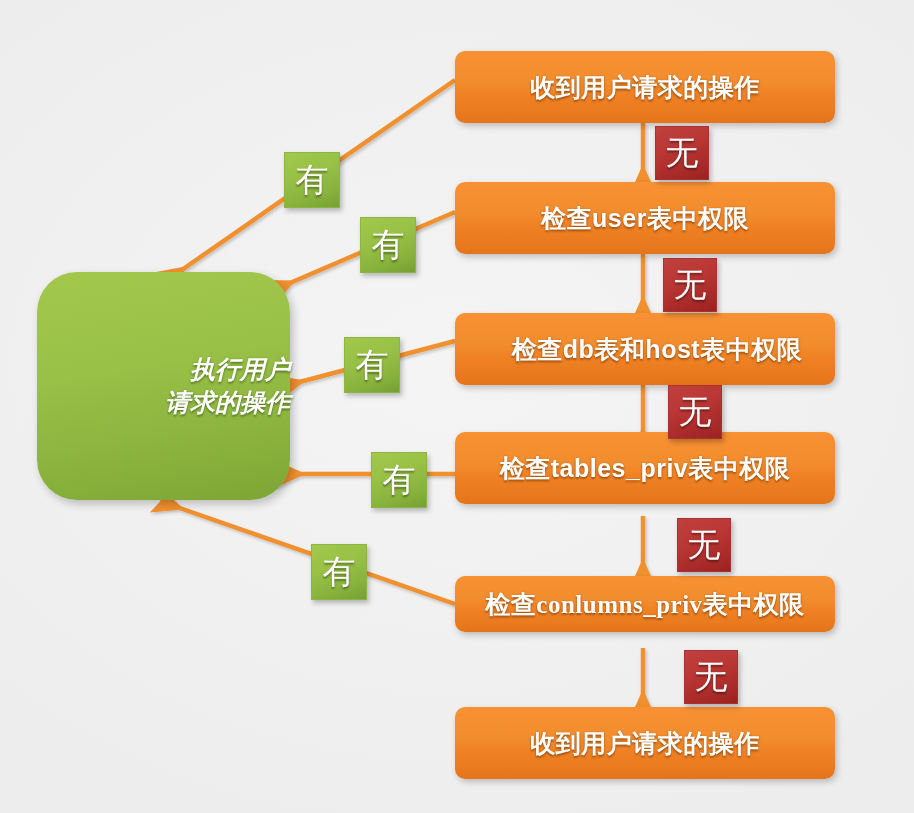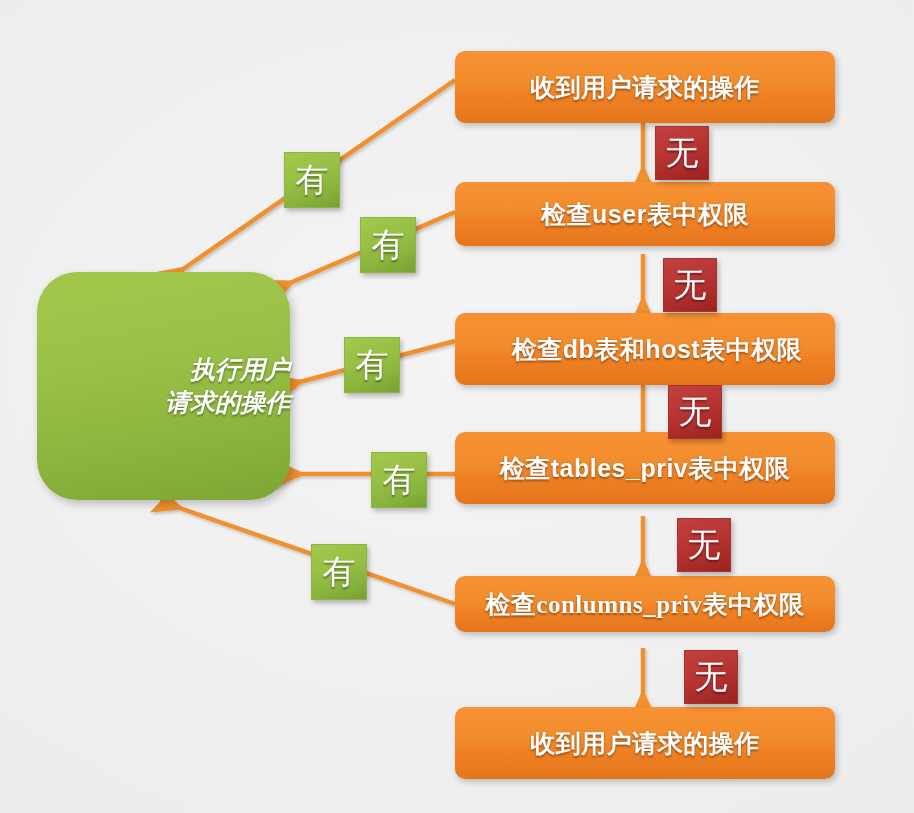--- a/index.html
+++ b/index.html
@@ -103,21 +103,21 @@
     </g>
   </svg>
 
   <div class="gnode" style="left:37px;top:272px;width:253px;height:228px;">
     <span class="ln">执行用户</span>
     <span class="ln">请求的操作</span>
   </div>
 
   <div class="obox" style="left:455px;top:51px;width:380px;height:72px;">收到用户请求的操作</div>
 
-  <div class="obox" style="left:455px;top:182px;width:380px;height:64px;">检查user表中权限</div>
+  <div class="obox" style="left:455px;top:182px;width:380px;height:72px;">检查user表中权限</div>
 
   <div class="obox" style="left:455px;top:313px;width:380px;height:72px;padding-left:24px;">检查db表和host表中权限</div>
 
   <div class="obox" style="left:455px;top:432px;width:380px;height:72px;">检查tables_priv表中权限</div>
 
   <div class="obox" style="left:455px;top:576px;width:380px;height:56px;font-family:Liberation Serif, serif;">检查conlumns_priv表中权限</div>
 
   <div class="obox" style="left:455px;top:707px;width:380px;height:72px;">收到用户请求的操作</div>
 
   <div class="tag tag-yes" style="left:284px;top:152px;">有</div>

